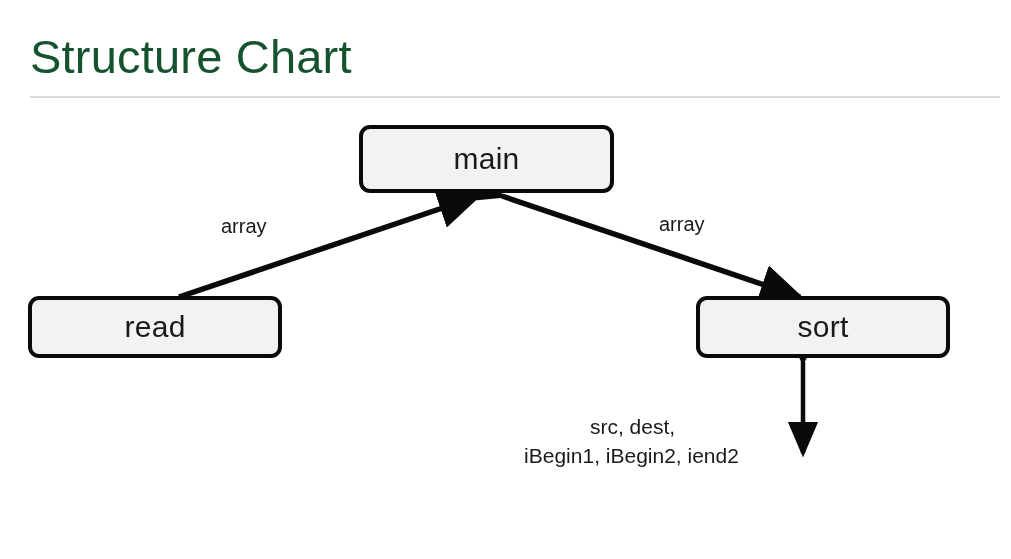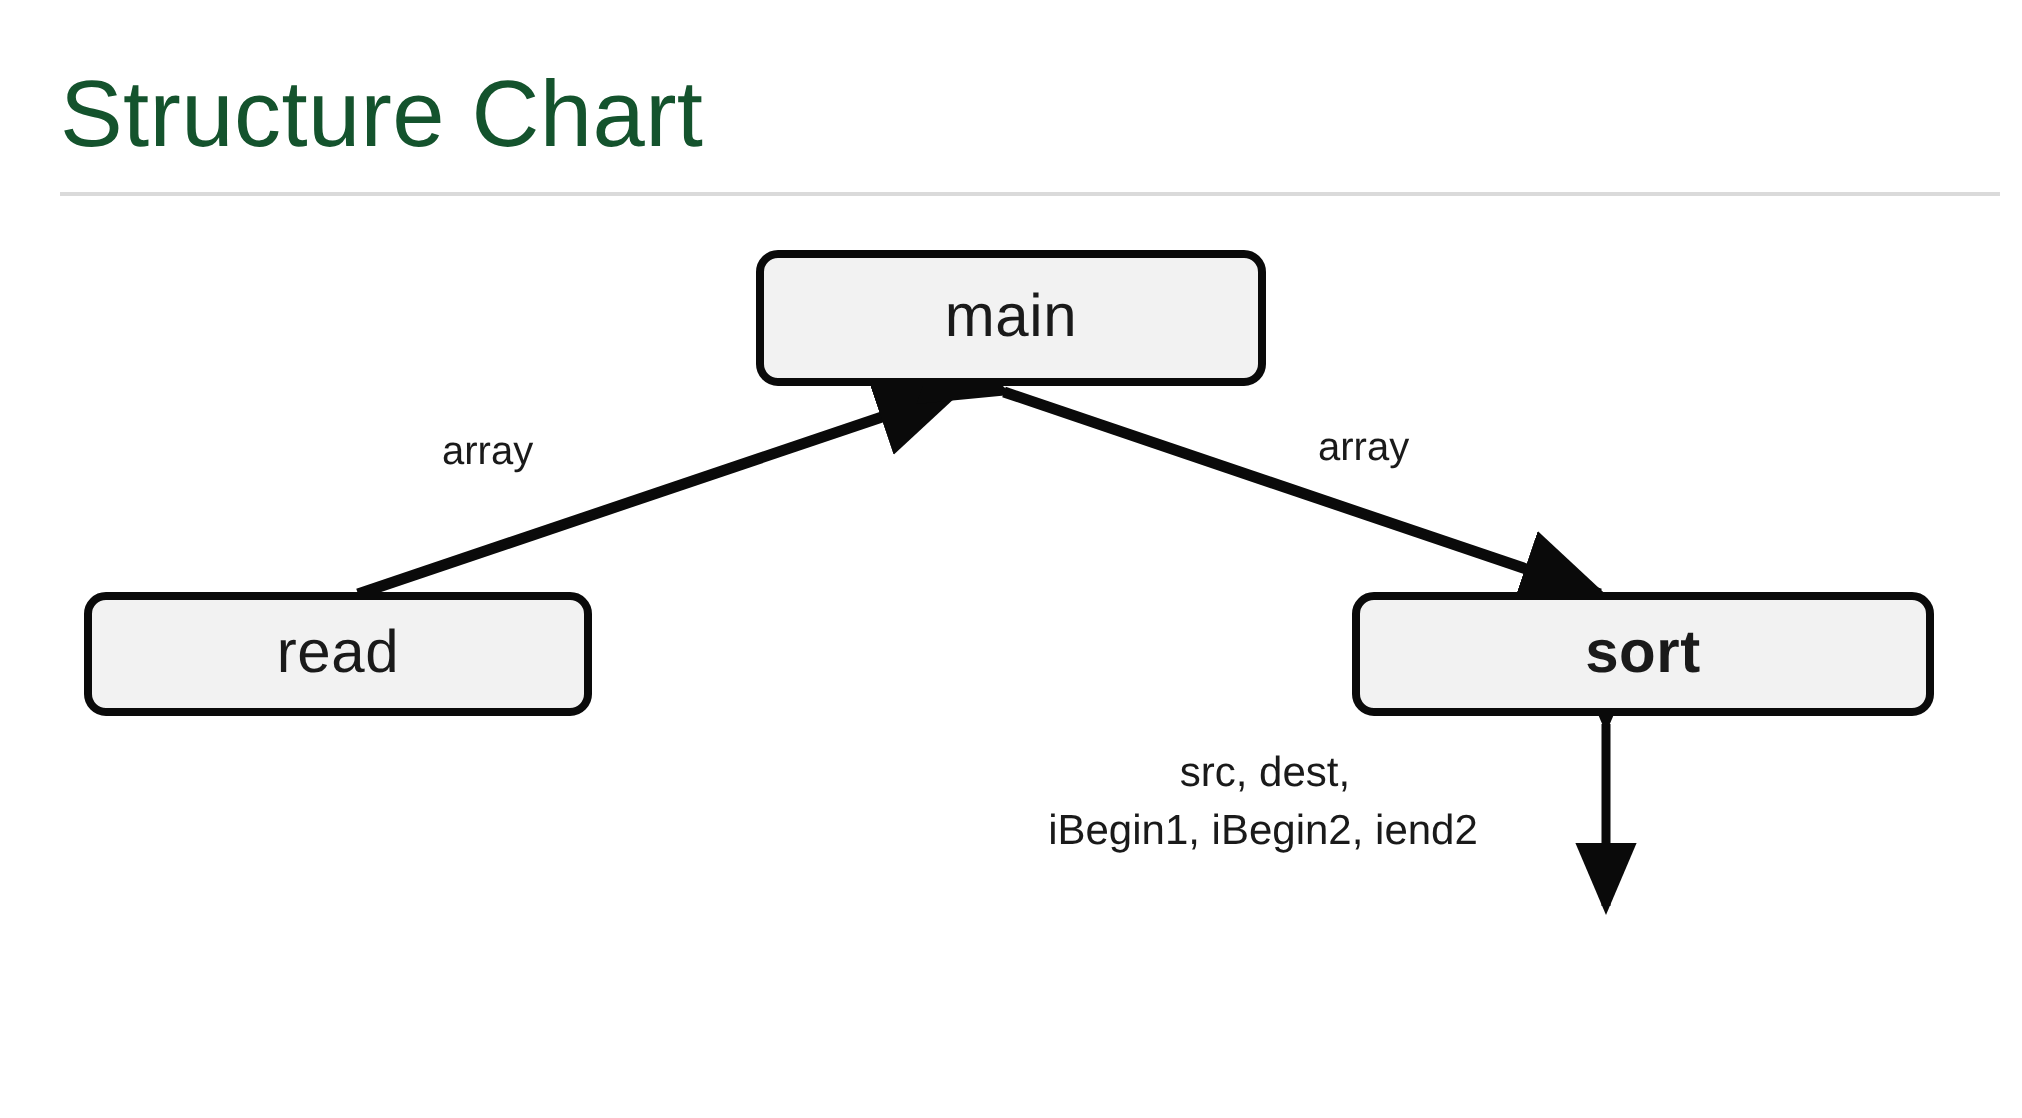--- a/index.html
+++ b/index.html
@@ -65,23 +65,23 @@
     color: #1a1a1a;
     font-size: 30px;
     font-weight: 400;
     letter-spacing: 0.3px;
     z-index: 3;
   }
   .node-label {
     pointer-events: none;
   }
 
-  #node-main    { left: 378px; top: 125px; width: 255px; height: 68px; }
-  #node-read    { left: 42px;  top: 296px; width: 254px; height: 62px; }
-  #node-sort    { left: 676px; top: 296px; width: 291px; height: 62px; font-weight: bold; }
+  #node-main    { left: 359px; top: 125px; width: 255px; height: 68px; }
+  #node-read    { left: 28px;  top: 296px; width: 254px; height: 62px; }
+  #node-sort    { left: 696px; top: 296px; width: 254px; height: 62px; }
   #node-combine { left: 677px; top: 457px; width: 253px; height: 63px; }
 
   
   .edge-label {
     position: absolute;
     color: #1a1a1a;
     font-size: 20px;
     line-height: 26px;
     white-space: nowrap;
     z-index: 4;
@@ -100,20 +100,21 @@
     line-height: 29px;
     z-index: 4;
   }
   #label-params .params-line2 {
     display: block;
     text-align: center;
     padding-right: 2px;
   }
   #label-params .params-line1 {
     display: block;
+    margin-top: 40px;
   }
 </style>
 </head>
 <body>
 
 <div>
   <div id="page-title">Structure Chart</div>
   <div id="title-rule"></div>
 </div>
 

